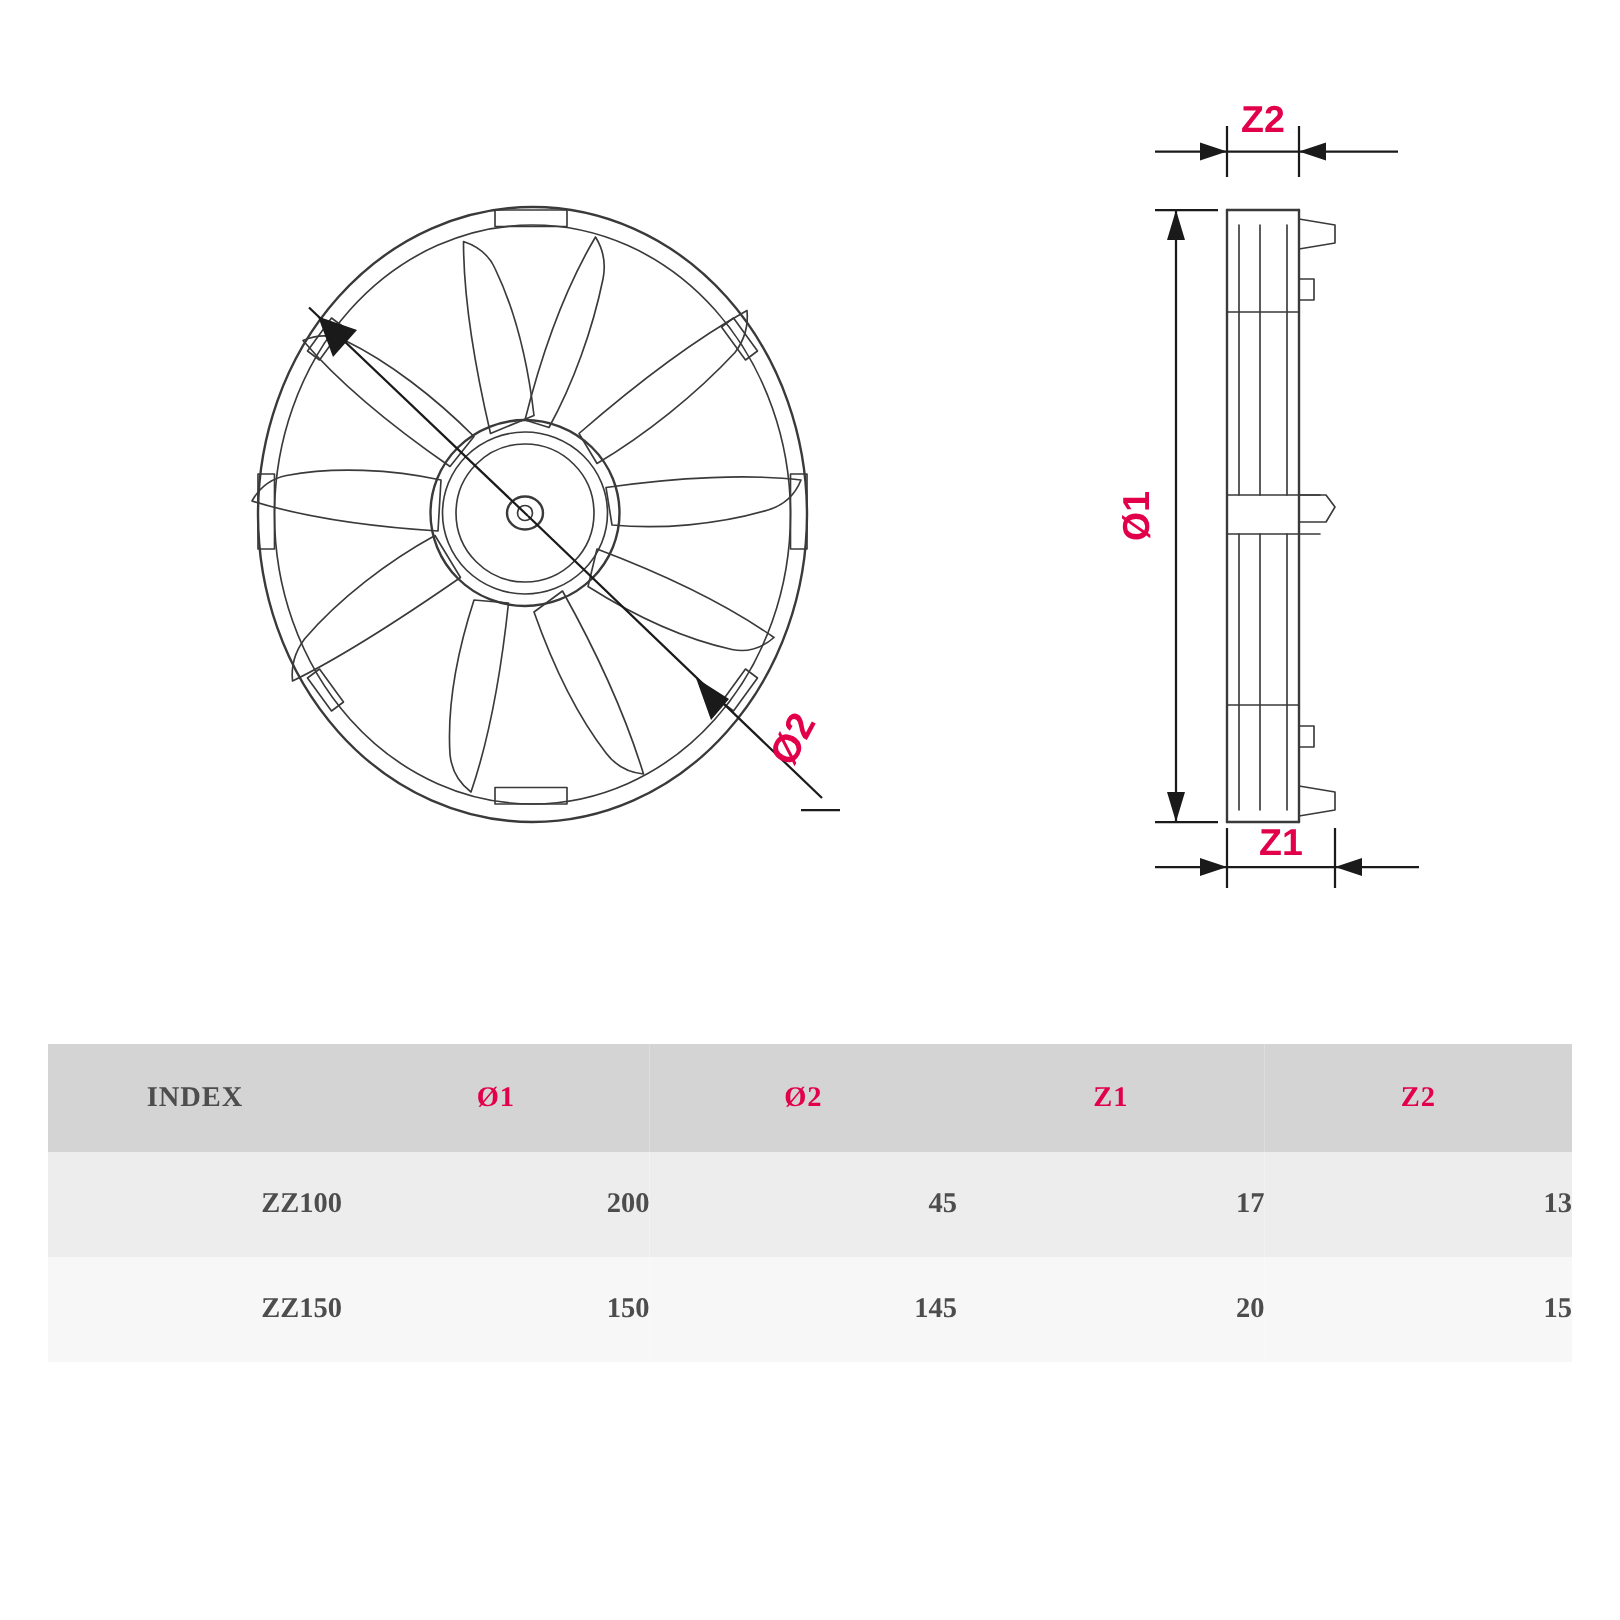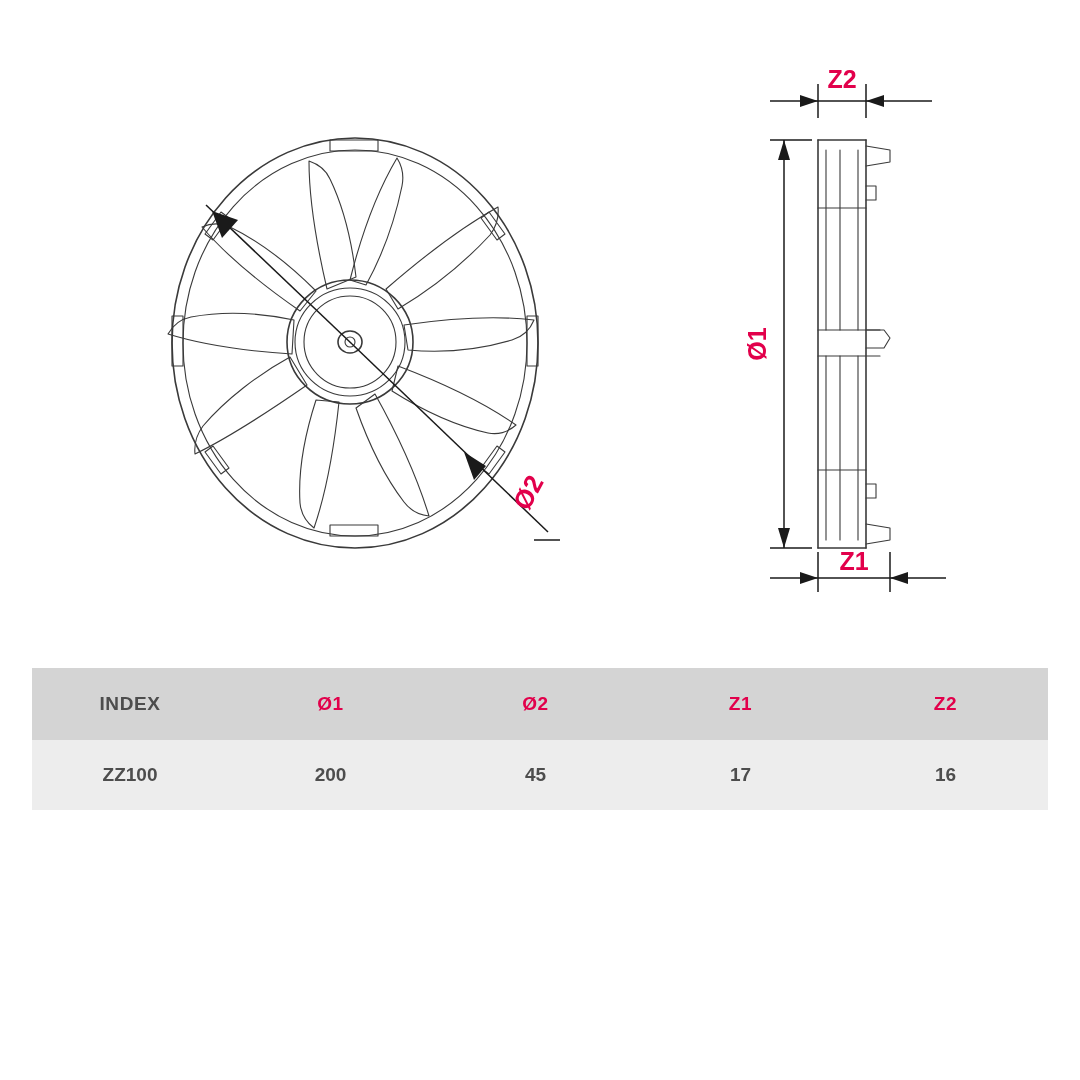--- a/index.html
+++ b/index.html
@@ -29,22 +29,23 @@
     height: 650px;
   }
   .drawing svg {
     display: block;
   }
 
   
   .spec-table-wrap {
     position: absolute;
     left: 32px;
-    top: 668px;
+    top: 696px;
     width: 1016px;
+    font-family: Liberation Serif, serif;
   }
   table.spec-table {
     border-collapse: collapse;
     width: 1016px;
     table-layout: fixed;
   }
   table.spec-table th,
   table.spec-table td {
     text-align: center;
     font-size: 19px;
@@ -63,20 +64,21 @@
     color: #e2004b;
   }
   table.spec-table tbody tr:nth-child(odd) td {
     background: #ededed;
   }
   table.spec-table tbody tr:nth-child(even) td {
     background: #f7f7f7;
   }
   table.spec-table tbody td {
     color: #4d4d4d;
+    text-align: right;
   }
   table.spec-table tbody td.index-cell {
     color: #4d4d4d;
   }
   col.c-index { width: 196px; }
   col.c-val   { width: 205px; }
 
   .lbl-red {
     fill: #e2004b;
     font-family: "Liberation Sans", sans-serif;
@@ -225,19 +227,26 @@
           <th class="accent">Z1</th>
           <th class="accent">Z2</th>
         </tr>
       </thead>
       <tbody>
         <tr>
           <td class="index-cell">ZZ100</td>
           <td>200</td>
           <td>45</td>
           <td>17</td>
-          <td>16</td>
+          <td>13</td>
+        </tr>
+        <tr>
+          <td class="index-cell">ZZ150</td>
+          <td>150</td>
+          <td>145</td>
+          <td>20</td>
+          <td>15</td>
         </tr>
       </tbody>
     </table>
   </div>
 
 </div>
 
 </body></html>

